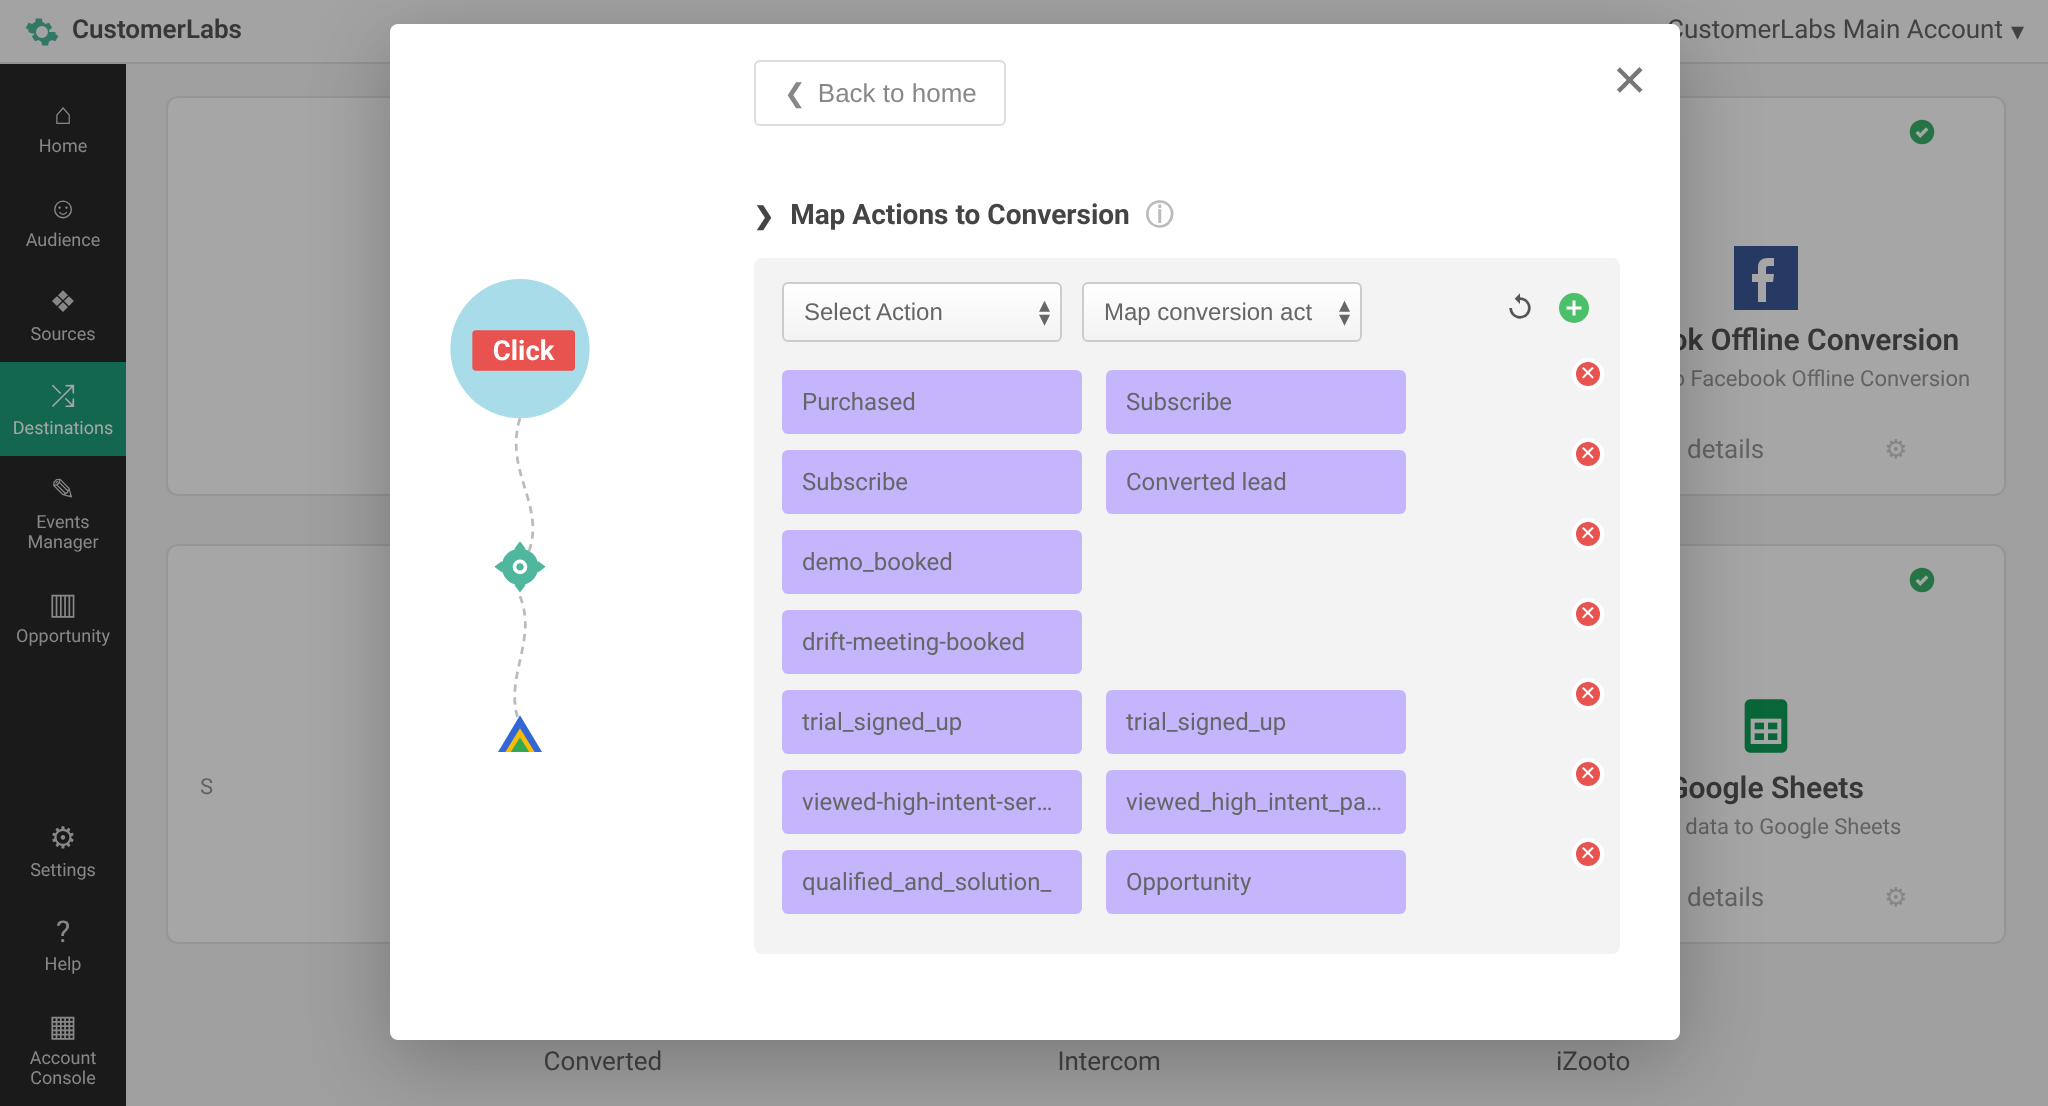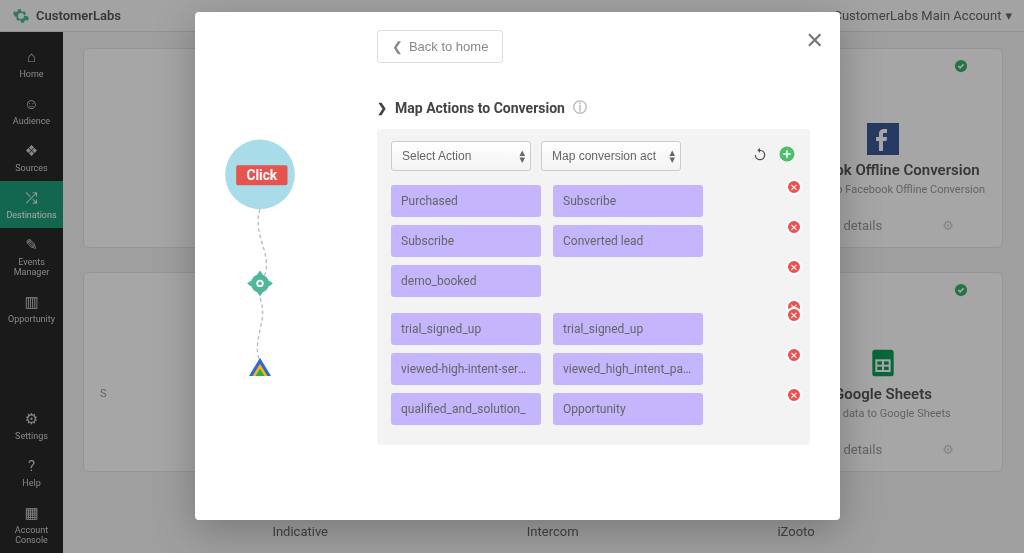--- a/index.html
+++ b/index.html
@@ -277,21 +277,21 @@
         <span>View details</span>
         <span class="gear-ghost">⚙</span>
       </div>
     </div>
   </div>
   <div class="small-logos">
     <div class="small-logo">
       <svg width="24" height="24">
           <circle cx="12" cy="12" r="11" fill="#222"></circle>
         </svg>
-      <span>Indicative</span>
+      <span>Converted</span>
     </div>
     <div class="small-logo">
       <svg width="24" height="24">
           <rect width="24" height="24" rx="5" fill="#2d6ff2"></rect>
           <g stroke="#fff" stroke-width="2">
             <line x1="6" y1="6" x2="6" y2="15"></line>
             <line x1="10" y1="5" x2="10" y2="17"></line>
             <line x1="14" y1="5" x2="14" y2="17"></line>
             <line x1="18" y1="6" x2="18" y2="15"></line>
           </g>
@@ -390,20 +390,21 @@
               <span>✕</span>
             </div>
           </div>
           <div class="row">
             <div class="cell">demo_booked</div>
             <div class="del">
               <span>✕</span>
             </div>
           </div>
           <div class="row">
+            <div class="cell">drift-meeting-booked</div>
             <div class="del">
               <span>✕</span>
             </div>
           </div>
           <div class="row">
             <div class="cell">trial_signed_up</div>
             <div class="cell">trial_signed_up</div>
             <div class="del">
               <span>✕</span>
             </div>

